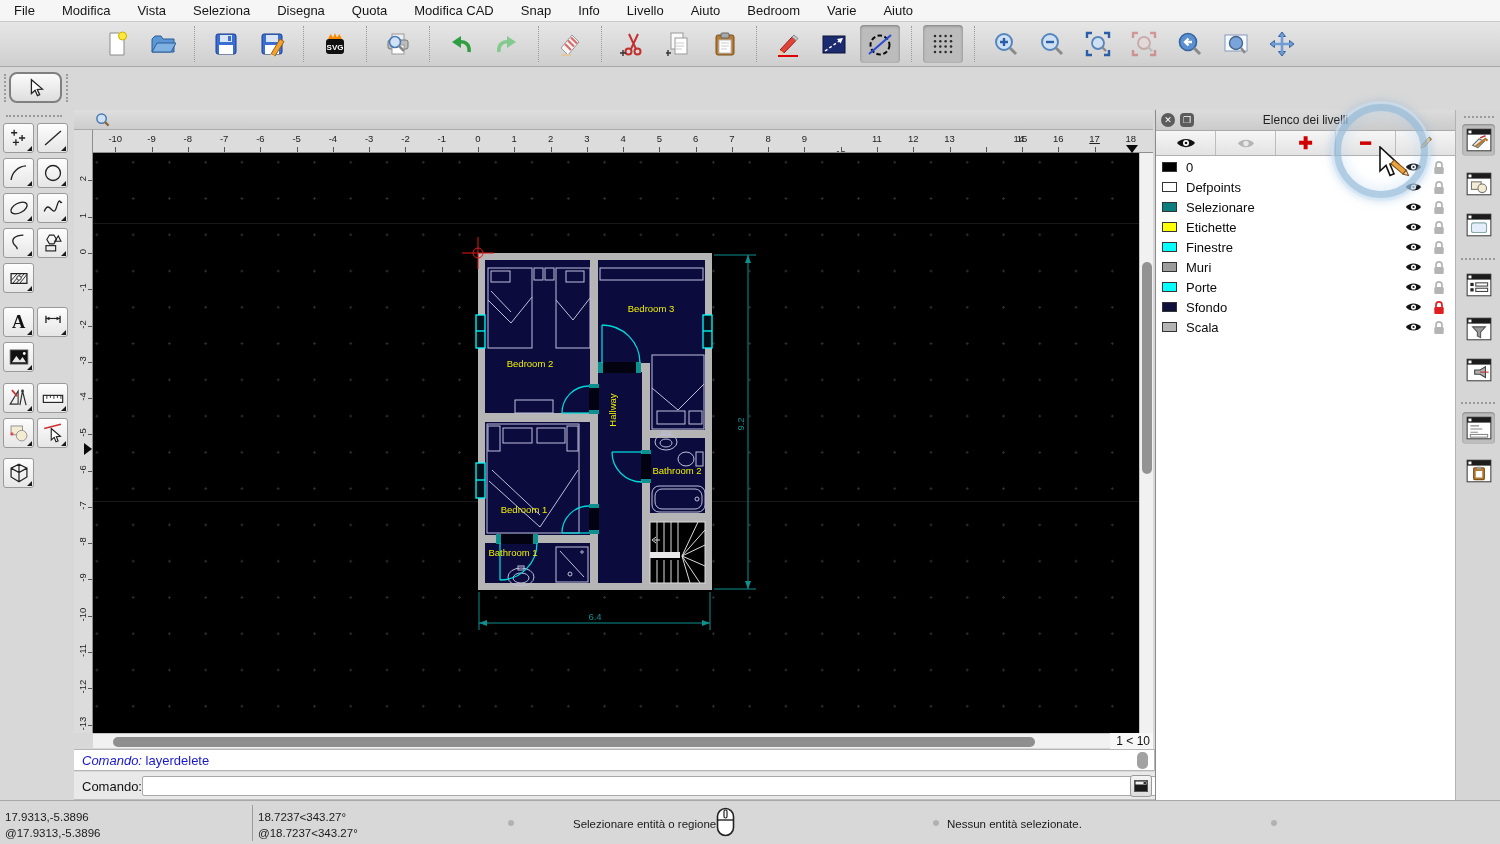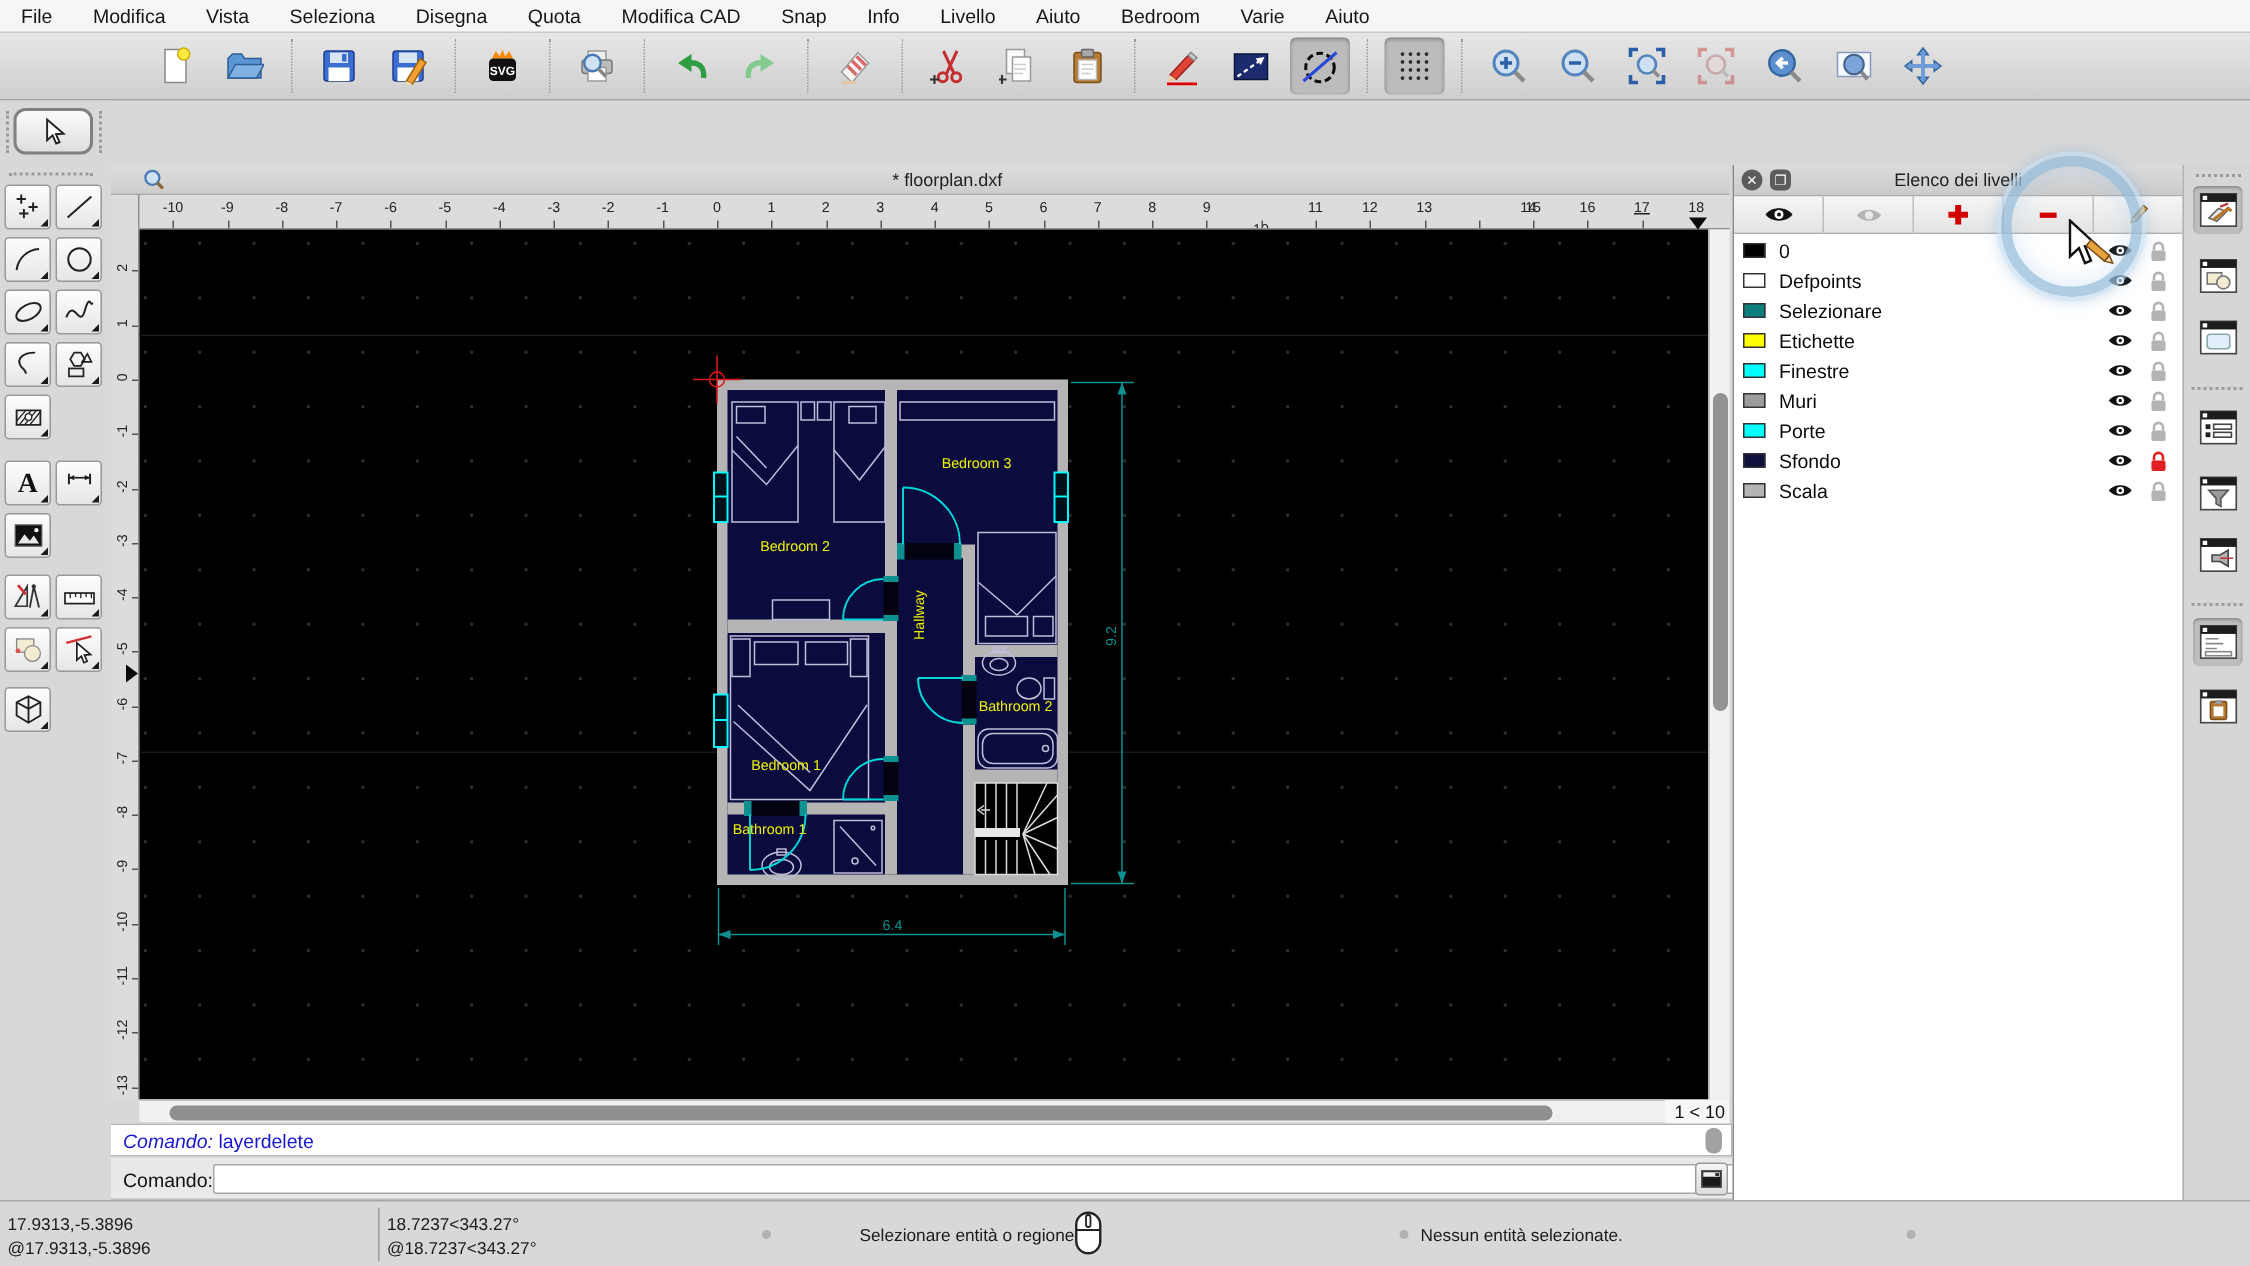--- a/index.html
+++ b/index.html
@@ -509,21 +509,20 @@
         <span class="corner"></span>
       </div>
     </div>
 </div>
 
 <div id="titlebar" class="abs">
   <svg width="15" height="15" viewBox="0 0 16 16" style="margin-left:21px">
     <circle cx="7" cy="7" r="5" fill="#cfe2f3" stroke="#4a7ab5" stroke-width="1.6"></circle>
       <line x1="10.5" y1="10.5" x2="14.5" y2="14.5" stroke="#8a6a3a" stroke-width="2.4"></line>
   </svg>
-  <span class="title">* floorplan.dxf</span>
 </div>
 
 <div id="hruler" class="abs">
     <span class="rnum" style="left: 11.3px; top: 3px;">-10</span>
     <div class="rtick" style="left: 22.3px; top: 17px; width: 1px; height: 5px;"></div>
     <span class="rnum" style="left: 47.57px; top: 3px;">-9</span>
     <div class="rtick" style="left: 58.57px; top: 17px; width: 1px; height: 5px;"></div>
     <span class="rnum" style="left: 83.84px; top: 3px;">-8</span>
     <div class="rtick" style="left: 94.84px; top: 17px; width: 1px; height: 5px;"></div>
     <span class="rnum" style="left: 120.11px; top: 3px;">-7</span>

